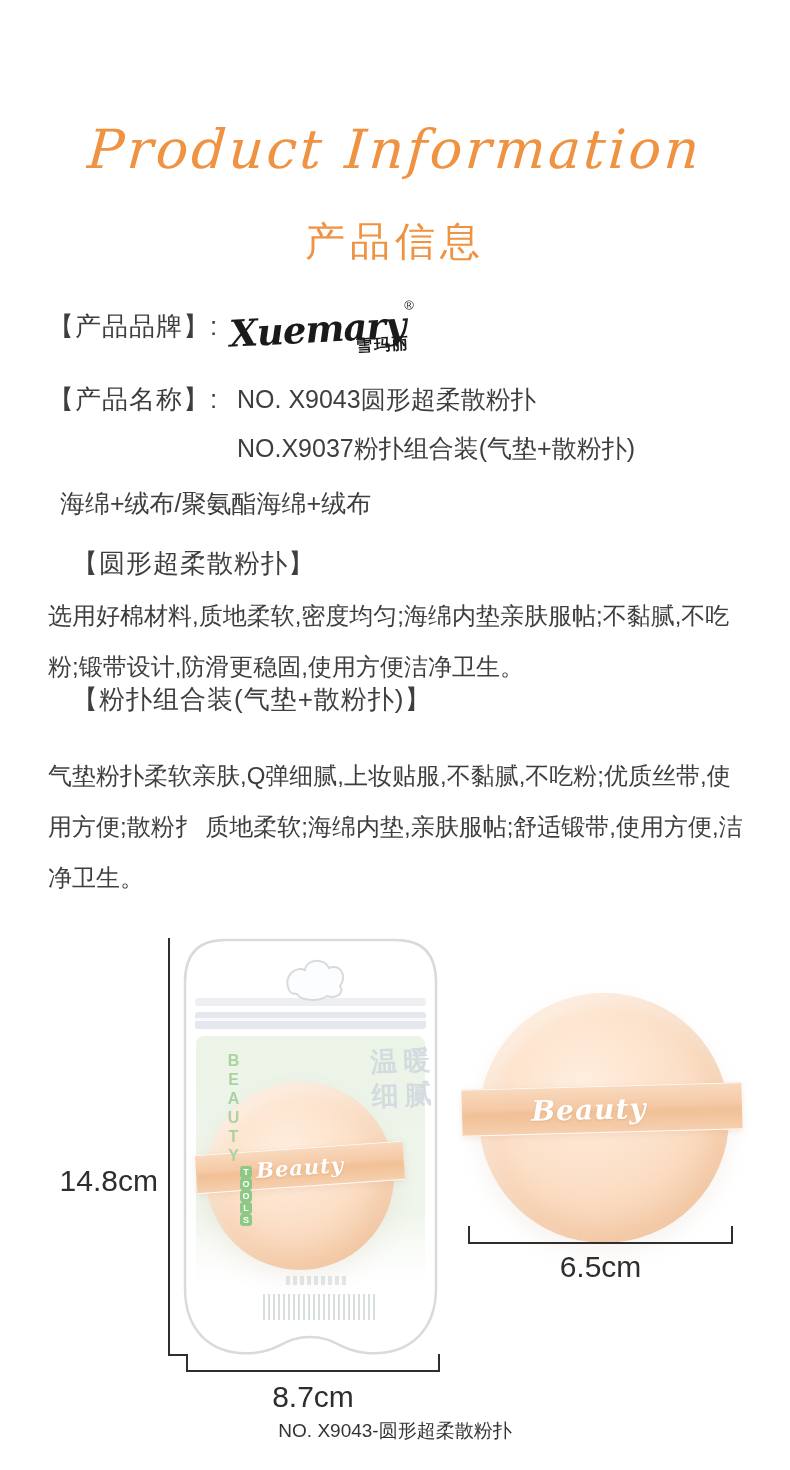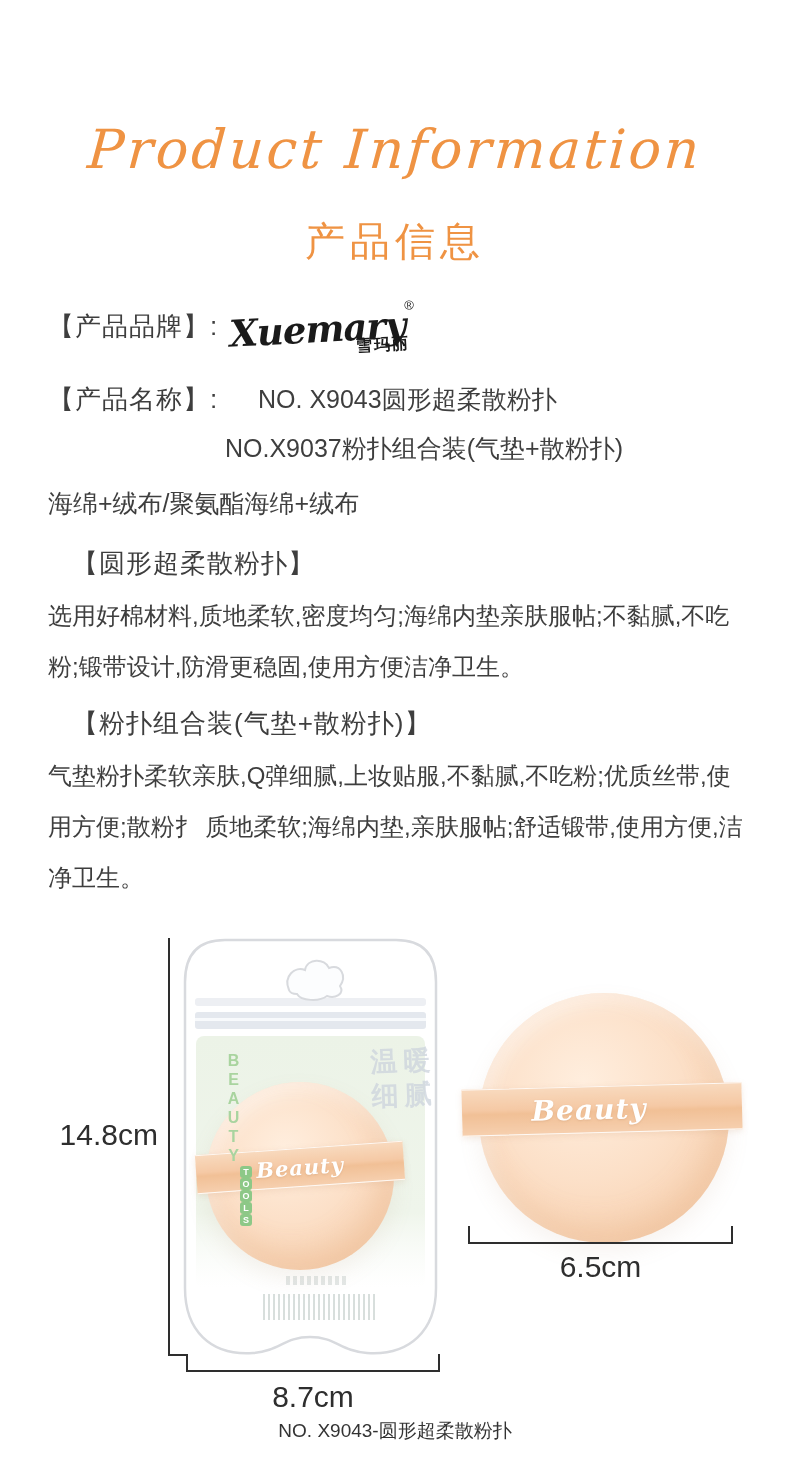--- a/index.html
+++ b/index.html
@@ -14,28 +14,28 @@
     font-family:"DejaVu Serif",serif;font-style:italic;
     font-size:54px;color:#ef9343;letter-spacing:3px;transform:skewX(-4deg);
   }
   .cn-title{
     top:194px;left:0;width:100%;text-align:center;
     font-size:40px;color:#ef9343;letter-spacing:5px;font-weight:500;margin-top:20px;
   }
   
   .spec-row{left:48px;right:28px;display:flex;align-items:center;font-size:26px;}
   .spec-label{flex:0 0 177px;color:#3e3e3e;letter-spacing:1px;}
-  .spec-value{color:#3e3e3e;font-size:25px;}
+  .spec-value{color:#3e3e3e;font-size:25px;margin-left:12px;}
   .row-brand{top:295px;height:62px;}
-  .row-name{top:382px;gap:33px;}
+  .row-name{top:382px;}
   .row-name2{top:432px;padding-left:177px;}
   .row-material{top:487px;}
   .sec-heading{left:48px;font-size:26px;color:#3e3e3e;letter-spacing:1px;margin-left:24px;}
   .h-sec1{top:546px;}
-  .h-sec2{top:706px;}
+  .h-sec2{top:682px;}
   .sec-body{left:48px;width:702px;font-size:24px;line-height:51px;color:#3e3e3e;word-break:break-all;}
   .p-sec1{top:590px;}
   .p-sec2{top:750px;}
   
   .brand-logo{position:relative;display:inline-block;transform:rotate(-3deg);margin-left:4px;}
   .logo-script{font-family:"DejaVu Serif",serif;font-style:italic;font-weight:bold;
     font-size:37px;color:#1a1a1a;letter-spacing:-1px;}
   .logo-reg{font-size:13px;vertical-align:28px;color:#1a1a1a;}
   .logo-cn{position:absolute;right:6px;bottom:-8px;font-size:16px;font-weight:bold;
     color:#1a1a1a;letter-spacing:2px;}
@@ -160,21 +160,21 @@
   <div class="abs puff big-puff"></div>
   <div class="abs ribbon big-ribbon">
     <span class="ribbon-label">Beauty</span>
   </div>
 
   <div class="abs mline" style="left:168px;top:938px;width:2px;height:418px;"></div>
   <div class="abs mline" style="left:168px;top:1354px;width:20px;height:2px;"></div>
   <div class="abs mline" style="left:186px;top:1354px;width:2px;height:18px;"></div>
   <div class="abs mline" style="left:186px;top:1370px;width:254px;height:2px;"></div>
   <div class="abs mline" style="left:438px;top:1354px;width:2px;height:18px;"></div>
-  <div class="abs mlabel" style="left:58px;top:1118px;width:100px;text-align:right;">14.8cm</div>
+  <div class="abs mlabel" style="left:58px;top:1164px;width:100px;text-align:right;">14.8cm</div>
   <div class="abs mlabel" style="left:186px;top:1380px;width:254px;text-align:center;">8.7cm</div>
 
   <div class="abs mline" style="left:468px;top:1226px;width:2px;height:18px;"></div>
   <div class="abs mline" style="left:468px;top:1242px;width:265px;height:2px;"></div>
   <div class="abs mline" style="left:731px;top:1226px;width:2px;height:18px;"></div>
   <div class="abs mlabel" style="left:468px;top:1250px;width:265px;text-align:center;">6.5cm</div>
 
   <div class="abs caption">NO. X9043-圆形超柔散粉扑</div>
 
 </div>

